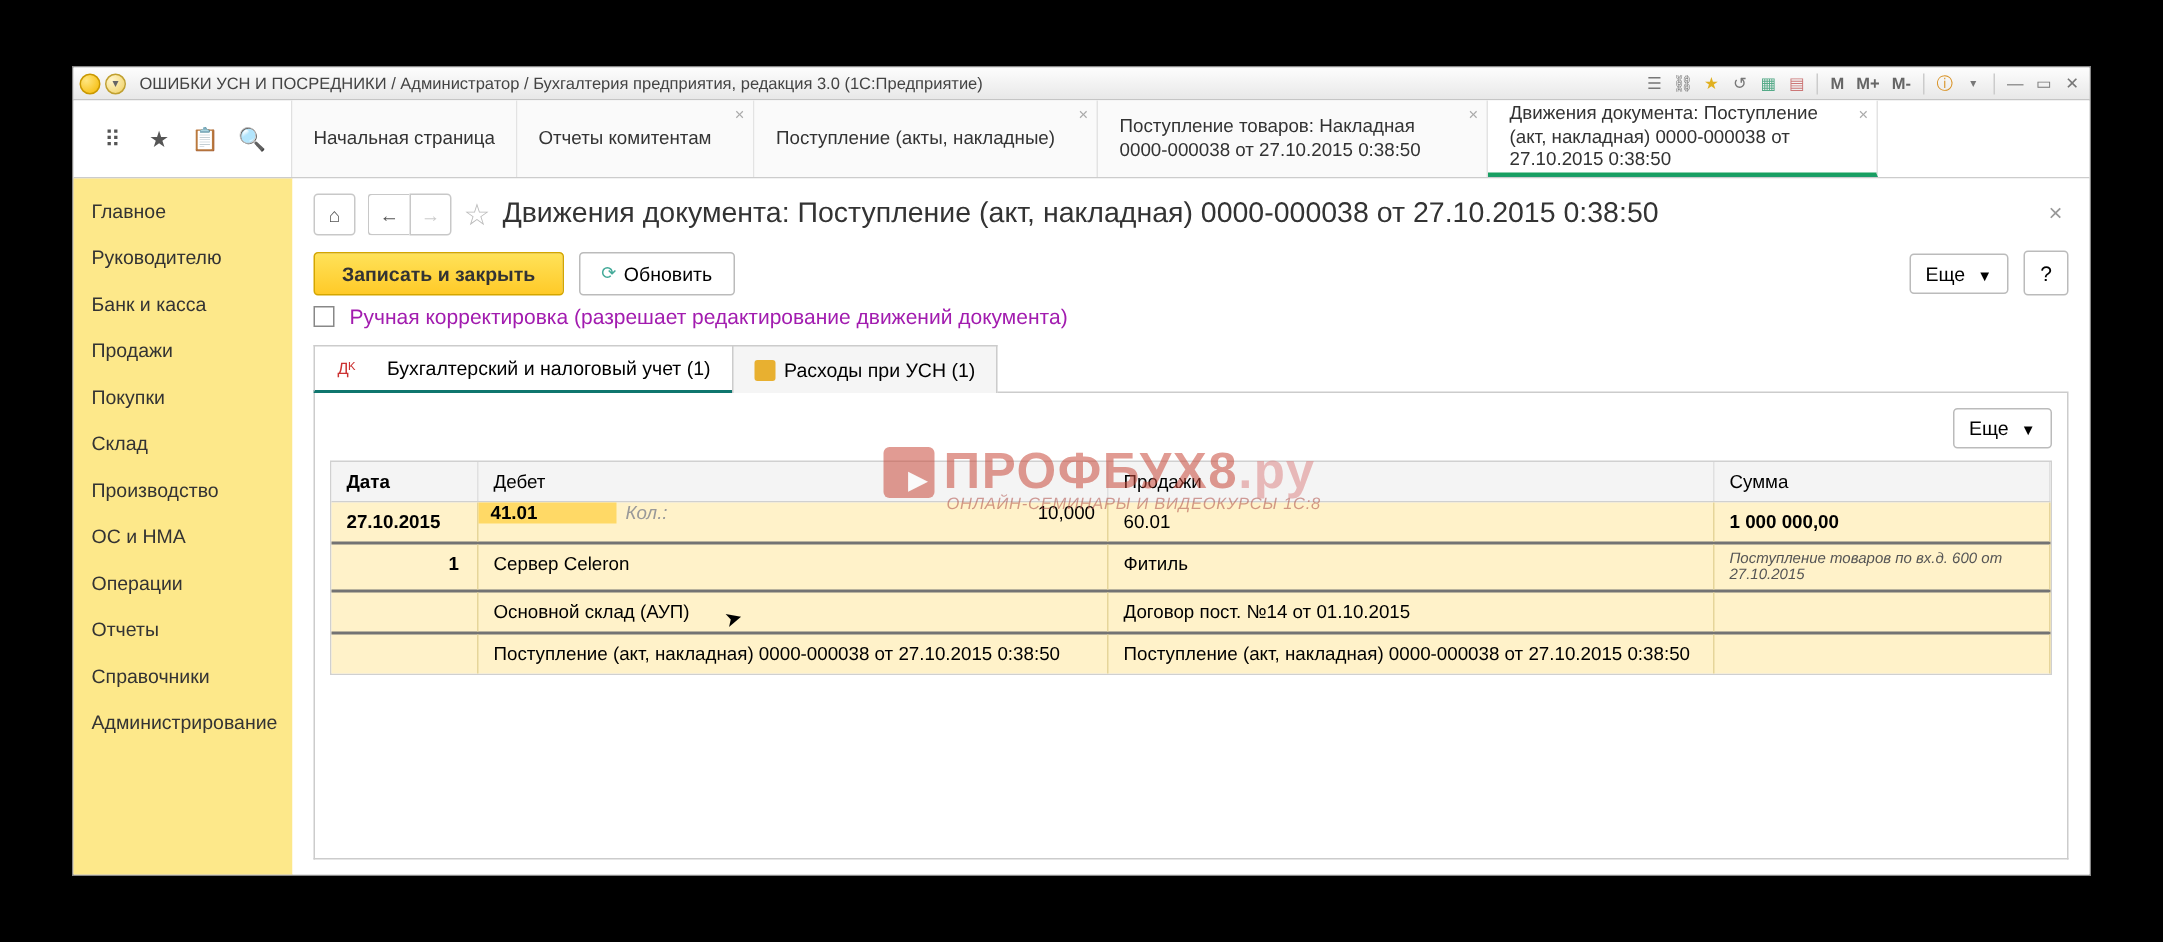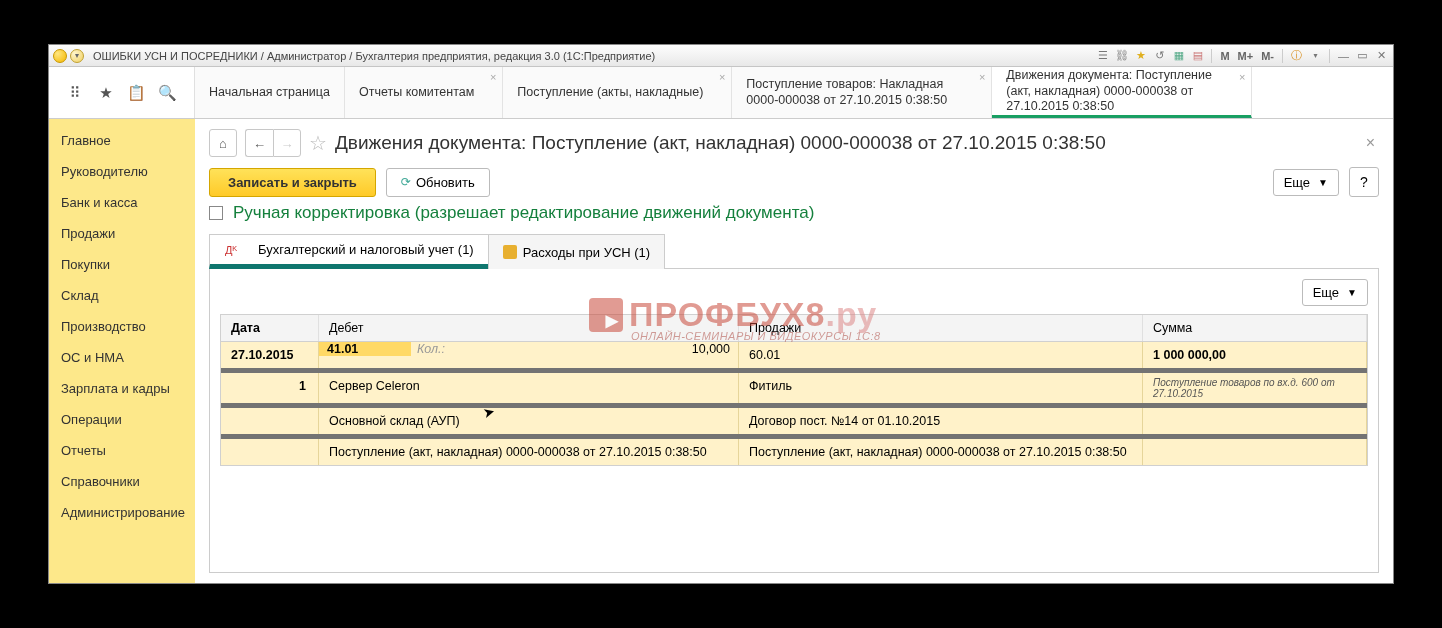--- a/index.html
+++ b/index.html
@@ -39,45 +39,45 @@
 .nav-pair .nav-btn:last-child { border-radius: 0 3px 3px 0; }
 .nav-btn.disabled { color: #ccc; }
 .star-ico { font-size: 20px; color: #bbb; cursor: pointer; }
 .doc-title { font-size: 19px; color: #333; white-space: nowrap; overflow: hidden; text-overflow: ellipsis; flex: 1; }
 .close-doc { font-size: 16px; color: #999; cursor: pointer; padding: 0 4px; }
 
 .toolbar-row { display: flex; align-items: center; gap: 10px; margin-bottom: 6px; }
 .btn-primary { background: linear-gradient(#ffe259,#ffca28); border: 1px solid #d4a600; color: #333; font-weight: bold; padding: 6px 18px; border-radius: 3px; font-size: 13px; cursor: pointer; }
 .btn-secondary { background: #fff; border: 1px solid #bbb; padding: 6px 14px; border-radius: 3px; font-size: 13px; cursor: pointer; display: flex; align-items: center; gap: 5px; }
 .refresh-ico { color: #4a9; font-size: 12px; }
-.dd-btn { background: #fff; border: 1px solid #bbb; padding: 5px 10px; border-radius: 3px; font-size: 13px; cursor: pointer; display: flex; align-items: center; gap: 8px; }
+.dd-btn { background: #fff; border: 1px solid #bbb; padding: 5px 10px; border-radius: 3px; font-size: 13px; cursor: pointer; display: flex; align-items: flex-end; gap: 8px; }
 .help-btn { width: 30px; height: 30px; border: 1px solid #bbb; border-radius: 3px; background: #fff; display:flex; align-items:center; justify-content:center; font-size:14px; cursor:pointer; }
 
-.checkbox-row { display: flex; align-items: center; gap: 10px; font-size: 17px; color: #15803d; margin-bottom: 10px; }
+.checkbox-row { display: flex; align-items: center; gap: 10px; font-size: 14px; color: #a21caf; margin-bottom: 10px; }
 .cb { width: 14px; height: 14px; border: 1px solid #888; background: #fff; cursor: pointer; }
 
 .subtabs { display: flex; border-bottom: 1px solid #ccc; }
 .subtab { padding: 7px 14px; font-size: 13px; border: 1px solid #ccc; border-bottom: none; background: #f5f5f5; margin-right: -1px; cursor: pointer; display: flex; align-items: center; gap: 6px; position: relative; top: 1px; }
-.subtab.active { background: #fff; border-bottom: 5px solid #0f766e; gap: 20px; }
+.subtab.active { background: #fff; border-bottom: 2px solid #0f766e; gap: 20px; }
 .st-ico { width: 14px; height: 14px; display:inline-flex; align-items:center; justify-content:center; font-size:11px; }
 .st-ico.acc { color: #c33; }
 .st-ico.usn { background: #e8b030; border-radius:2px; }
 
 .panel { border: 1px solid #ccc; border-top: none; padding: 10px; display: flex; flex-direction: column; gap: 8px; flex: 1; min-height: 0; }
 .panel-toolbar { display: flex; justify-content: flex-end; }
 
 .grid { border: 1px solid #d0d0d0; font-size: 12.5px; }
 .grid-head { display: flex; background: #f4f4f4; border-bottom: 1px solid #d0d0d0; }
 .g-col { padding: 6px 10px; border-right: 1px solid #e0e0e0; }
 .c-date { width: 98px; font-weight: bold; }
 .c-deb { width: 420px; }
 .c-cred { width: 404px; }
 .c-sum { flex: 1; }
 .grid-body { background: #fff2c9; }
-.grid-row { display: flex; border-bottom: 5px solid #737373; }
+.grid-row { display: flex; border-bottom: 2px solid #737373; }
 .grid-row .g-col { border-right: 1px solid #e6d59a; }
 .deb-sub { display: flex; align-items: stretch; }
 .deb-acct { width: 92px; background: #ffd966; font-weight: bold; display:flex; align-items:center; padding:0 8px; }
 .deb-kol { width: 70px; color: #999; font-style: italic; display:flex; align-items:center; padding:0 6px; }
 .deb-qty { flex: 1; text-align: right; display:flex; align-items:center; justify-content:flex-end; padding:0 8px; }
 .sum-val { text-align: left; font-weight: bold; }
 .sum-note { font-style: italic; color: #555; padding: 4px 10px; font-size: 10px; }
 .row-num { text-align: right; padding-right: 12px; }
 
 .watermark { position: absolute; top: 250px; left: 540px; pointer-events: none; opacity: 0.55; text-align: left; }
@@ -153,21 +153,20 @@
 
     <div class="sidebar">
       <div class="sb-item">Главное</div>
       <div class="sb-item">Руководителю</div>
       <div class="sb-item">Банк и касса</div>
       <div class="sb-item">Продажи</div>
       <div class="sb-item">Покупки</div>
       <div class="sb-item">Склад</div>
       <div class="sb-item">Производство</div>
       <div class="sb-item">ОС и НМА</div>
-      <div class="sb-item">Зарплата и кадры</div>
       <div class="sb-item">Операции</div>
       <div class="sb-item">Отчеты</div>
       <div class="sb-item">Справочники</div>
       <div class="sb-item">Администрирование</div>
     </div>
 
     <div class="main">
       <div class="header-row">
         <div class="nav-btns">
           <div class="nav-btn">⌂</div>

